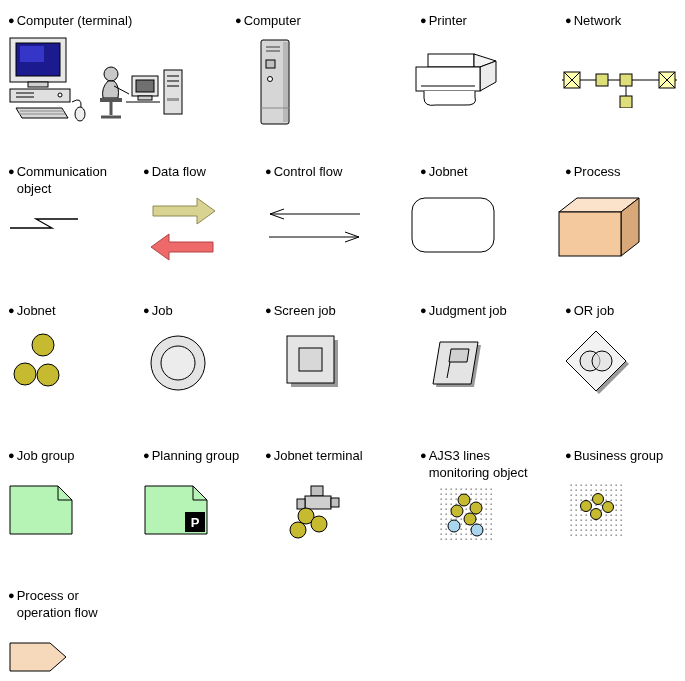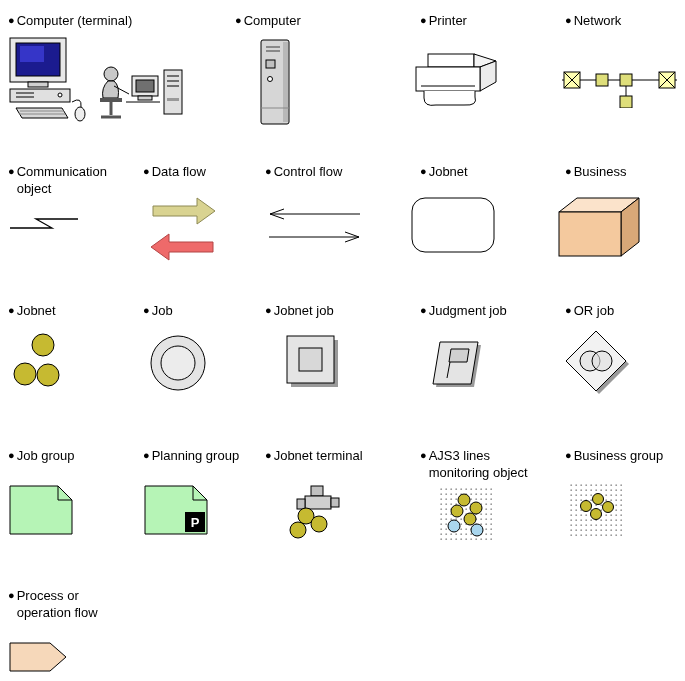--- a/index.html
+++ b/index.html
@@ -192,21 +192,21 @@
     <span class="ltext">Jobnet</span>
   </div>
   <svg class="icon" width="86" height="58" viewBox="0 0 86 58">
     <rect x="2" y="2" width="82" height="54" rx="13" fill="#fff" stroke="#000"></rect>
   </svg>
 </div>
 
 <div class="item it-8">
   <div class="label">
     <span class="bullet">●</span>
-    <span class="ltext">Business</span>
+    <span class="ltext">Process</span>
   </div>
   <svg class="icon" width="90" height="66" viewBox="0 0 90 66">
     <polygon points="6,18 24,4 86,4 68,18" fill="#fbe3cb" stroke="#000"></polygon>
     <polygon points="68,18 86,4 86,48 68,62" fill="#d8a878" stroke="#000"></polygon>
     <rect x="6" y="18" width="62" height="44" fill="#f4c99e" stroke="#000"></rect>
   </svg>
 </div>
 
 <div class="item it-9">
   <div class="label">
@@ -227,21 +227,21 @@
   </div>
   <svg class="icon" width="60" height="62" viewBox="0 0 60 62">
     <circle cx="30" cy="31" r="27" fill="#e4e4e4" stroke="#000"></circle>
     <circle cx="30" cy="31" r="17" fill="#ececec" stroke="#000"></circle>
   </svg>
 </div>
 
 <div class="item it-11">
   <div class="label">
     <span class="bullet">●</span>
-    <span class="ltext">Jobnet job</span>
+    <span class="ltext">Screen job</span>
   </div>
   <svg class="icon" width="56" height="56" viewBox="0 0 56 56">
     <rect x="6" y="6" width="47" height="47" fill="#9a9a9a"></rect>
     <rect x="2" y="2" width="47" height="47" fill="#e4e4e4" stroke="#000"></rect>
     <rect x="14" y="14" width="23" height="23" fill="#d8d8d8" stroke="#000"></rect>
   </svg>
 </div>
 
 <div class="item it-12">
   <div class="label">

